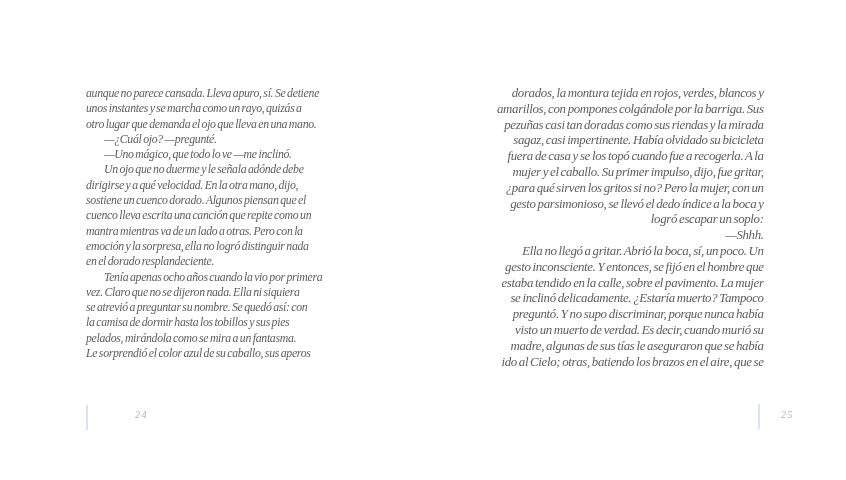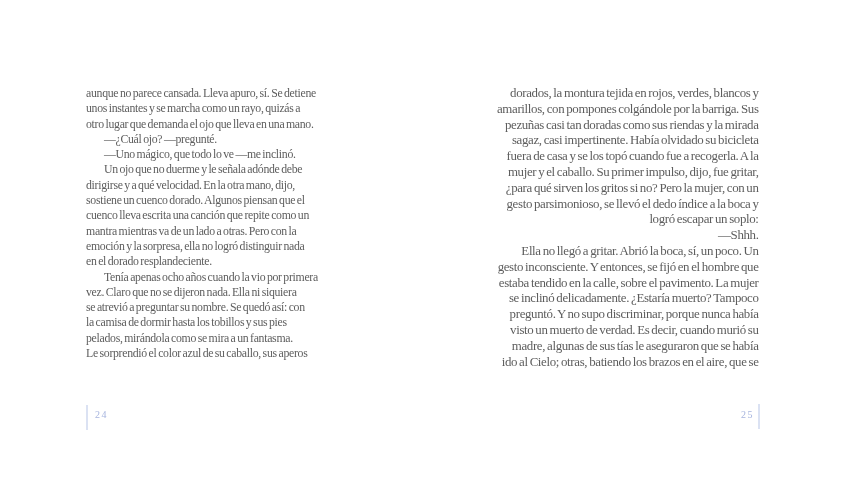--- a/index.html
+++ b/index.html
@@ -12,20 +12,21 @@
   html, body {
     width: 846px; height: 480px;
     background: var(--bg);
     overflow: hidden;
     font-family: "Liberation Serif", "DejaVu Serif", serif;
   }
   .spread {
     position: relative;
     width: 682px; height: 480px;
     background: var(--bg);
+    font-style: italic;
   }
   .text-block {
     position: absolute;
     color: var(--text);
   }
   .text-block.left {
     left: 86px; top: 86px;
     font-size: 11.8px;
     line-height: 15.3px;
     letter-spacing: -0.3px;
@@ -39,20 +40,21 @@
     word-spacing: -0.9px;
     text-align: right;
   }
   .line { white-space: nowrap; }
   .line.indent { padding-left: 18px; }
   .folio-num {
     position: absolute;
     font-size: 10px;
     color: var(--folio);
     letter-spacing: 1.5px;
+    margin-left: 40px;
   }
   .folio-bar {
     position: absolute;
     width: 2px; height: 25px;
     background: var(--folio-bar);
   }
   .folio-num.left  { left: 95px;  top: 409px; }
   .folio-bar.left  { left: 86px;  top: 405px; }
   .folio-num.right { left: 741px; top: 409px; }
   .folio-bar.right { left: 758px; top: 404px; }

